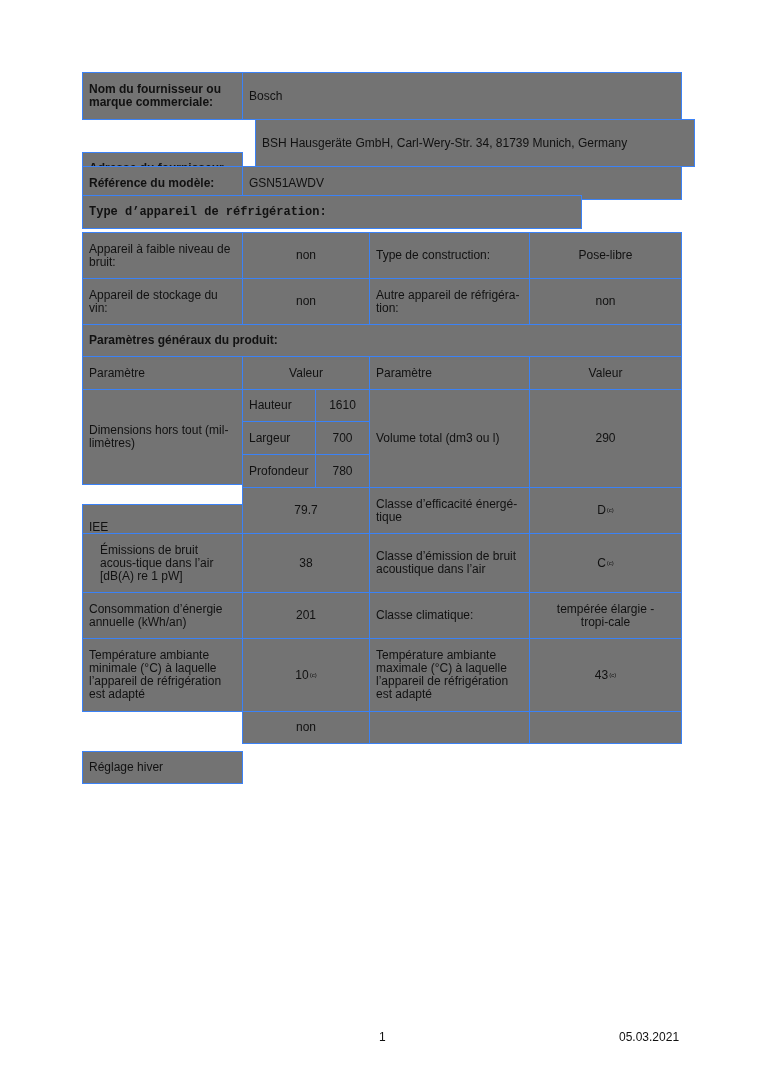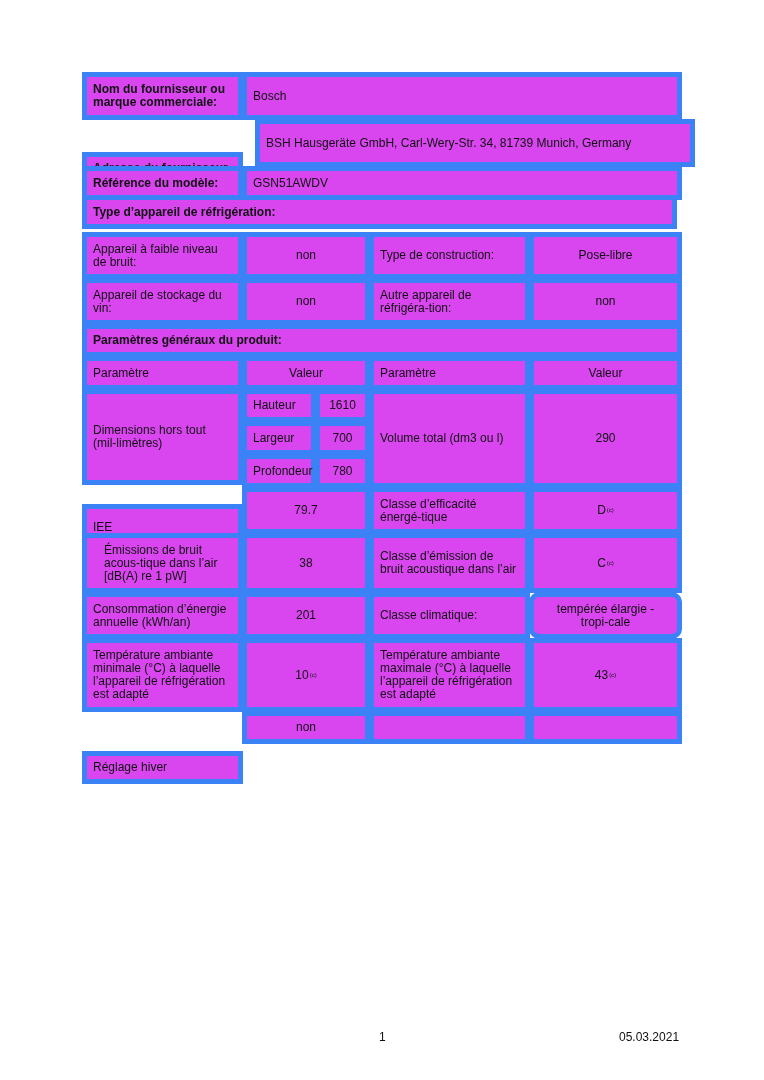--- a/index.html
+++ b/index.html
@@ -1,21 +1,21 @@
 <!DOCTYPE html>
 <html><head>
 <meta charset="utf-8">
 <style>
   html, body { margin: 0; padding: 0; background: #ffffff; }
   body { width: 764px; height: 1080px; position: relative; overflow: hidden;
          font-family: "Liberation Sans", sans-serif; color: #111; font-size: 12px; }
   #sheet { position: absolute; left: 82px; top: 72px; width: 600px; }
-  .cell { position: absolute; box-sizing: border-box; border: 5px solid #3b82f6;
+  .cell { position: absolute; box-sizing: border-box; border: 1px solid #3b82f6;
           display: flex; align-items: center; padding: 0 6px; line-height: 13px;
-          background: #d946ef; }
+          background: #737373; }
   .bold { font-weight: bold; }
   .center { justify-content: center; text-align: center; }
   sup.note { font-size: 6px; vertical-align: 5px; margin-left: 1px; }
   .footer { position: absolute; top: 1030px; font-size: 12px; }
 </style>
 </head>
 <body>
 
 <div id="sheet">
 
@@ -23,21 +23,21 @@
   <div class="cell" style="left:160px;top:0;width:440px;height:48px;">Bosch</div>
 
   <div class="cell bold" style="left:0;top:47px;width:161px;height:48px;margin-top:33px;">
     <span><span>Adresse du fournisseur</span><br><sup class="note">(b)</sup> <span>:</span></span>
   </div>
   <div class="cell" style="left:160px;top:47px;width:440px;height:48px;margin-left:13px;">BSH Hausgeräte GmbH, Carl-Wery-Str. 34, 81739 Munich, Germany</div>
 
   <div class="cell bold" style="left:0;top:94px;width:161px;height:34px;">Référence du modèle:</div>
   <div class="cell" style="left:160px;top:94px;width:440px;height:34px;">GSN51AWDV</div>
 
-  <div class="cell bold" style="left:0;top:123px;width:595px;height:34px;">Type d’appareil de réfrigération:</div>
+  <div class="cell bold" style="left:0;top:123px;width:500px;height:34px;font-family:Liberation Mono, monospace;">Type d’appareil de réfrigération:</div>
 
   <div class="cell" style="left:0;top:160px;width:161px;height:47px;">Appareil à faible niveau de bruit:</div>
   <div class="cell center" style="left:160px;top:160px;width:128px;height:47px;">non</div>
   <div class="cell" style="left:287px;top:160px;width:161px;height:47px;">Type de construction:</div>
   <div class="cell center" style="left:447px;top:160px;width:153px;height:47px;">Pose-libre</div>
 
   <div class="cell" style="left:0;top:206px;width:161px;height:47px;">Appareil de stockage du vin:</div>
   <div class="cell center" style="left:160px;top:206px;width:128px;height:47px;">non</div>
   <div class="cell" style="left:287px;top:206px;width:161px;height:47px;">Autre appareil de réfrigéra-tion:</div>
   <div class="cell center" style="left:447px;top:206px;width:153px;height:47px;">non</div>
@@ -71,21 +71,21 @@
   <div class="cell center" style="left:160px;top:461px;width:128px;height:60px;">38</div>
   <div class="cell" style="left:287px;top:461px;width:161px;height:60px;">Classe d’émission de bruit acoustique dans l’air</div>
   <div class="cell center" style="left:447px;top:461px;width:153px;height:60px;">
       <span>C</span>
       <sup class="note">(c)</sup>
     </div>
 
   <div class="cell" style="left:0;top:520px;width:161px;height:47px;">Consommation d’énergie annuelle (kWh/an)</div>
   <div class="cell center" style="left:160px;top:520px;width:128px;height:47px;">201</div>
   <div class="cell" style="left:287px;top:520px;width:161px;height:47px;">Classe climatique:</div>
-  <div class="cell center" style="left:447px;top:520px;width:153px;height:47px;padding:0 16px;border-radius:10px;">tempérée élargie - tropi-cale</div>
+  <div class="cell center" style="left:447px;top:520px;width:153px;height:47px;padding:0 16px;">tempérée élargie - tropi-cale</div>
 
   <div class="cell" style="left:0;top:566px;width:161px;height:74px;">Température ambiante minimale (°C) à laquelle l’appareil de réfrigération est adapté</div>
   <div class="cell center" style="left:160px;top:566px;width:128px;height:74px;">
       <span>10</span>
       <sup class="note">(c)</sup>
     </div>
   <div class="cell" style="left:287px;top:566px;width:161px;height:74px;">Température ambiante maximale (°C) à laquelle l’appareil de réfrigération est adapté</div>
   <div class="cell center" style="left:447px;top:566px;width:153px;height:74px;">
       <span>43</span>
       <sup class="note">(c)</sup>

